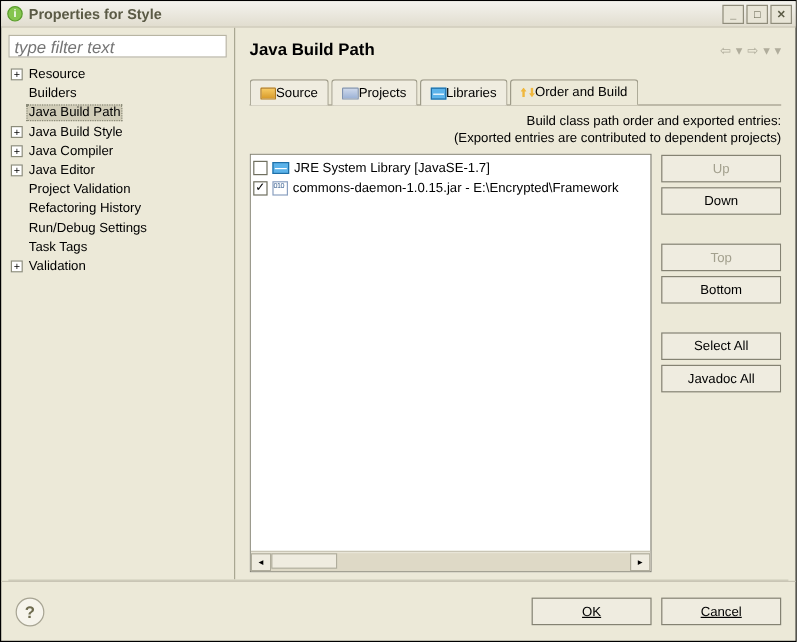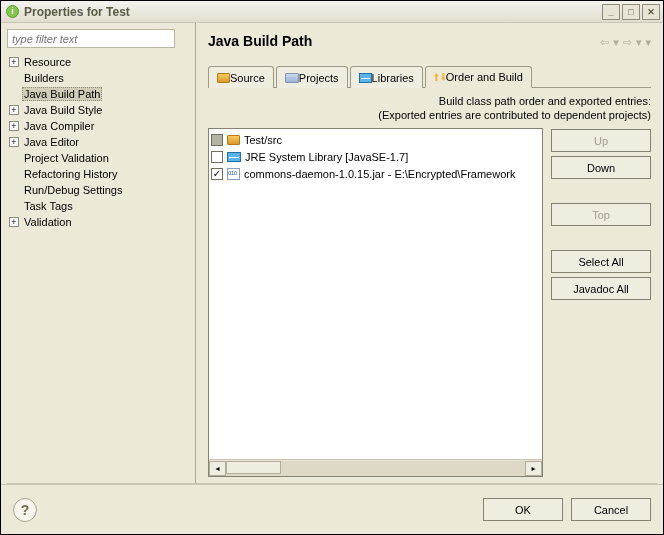--- a/index.html
+++ b/index.html
@@ -5,21 +5,21 @@
   * { box-sizing: border-box; }
   html, body { margin:0; padding:0; font-family: Tahoma, Arial, sans-serif; font-size:11px; background:#ece9d8; }
   .window { width:664px; height:535px; border:1px solid #000; background:#ece9d8; display:flex; flex-direction:column; }
   .titlebar { height:22px; background:linear-gradient(#f4f3ee,#e1ddcf); color:#5a5a45; display:flex; align-items:center; font-weight:bold; font-size:12px; padding-left:5px; border-bottom:1px solid #c9c5b5;}
   .titlebar .icon-circ { width:13px; height:13px; border-radius:50%; background:#85c54f; border:1px solid #5a9d2c; margin-right:5px; display:flex; align-items:center; justify-content:center; color:#fff; font-size:9px; font-weight:bold; line-height:1;}
   .titlebar .window-controls { margin-left:auto; display:flex; gap:2px; padding-right:3px; }
   .win-btn { width:18px; height:16px; background:#e8e5d7; border:1px solid #8f8c7b; display:flex; align-items:center; justify-content:center; font-family:Arial; font-size:9px; cursor:pointer;}
   .body { flex:1; display:flex; flex-direction:column; }
   .main-area { flex:1; display:flex; overflow:hidden; }
   .left-panel { width:195px; border-right:1px solid #a9a792; display:flex; flex-direction:column; padding:6px 4px 4px 4px; }
-  .filter-input { width:168px; height:19px; border:1px solid #b8b5a3; background:#fff; padding:1px 4px; color:#909090; font-style:italic; font-size:11px; margin-left:2px; }
+  .filter-input { width:182px; height:19px; border:1px solid #b8b5a3; background:#fff; padding:1px 4px; color:#909090; font-style:italic; font-size:14px; margin-left:2px; }
   .tree { margin-top:6px; padding-left:4px; color:#000; }
   .tree-row { display:flex; align-items:center; height:16px; white-space:nowrap; cursor:pointer;}
   .tree-twist { width:10px; height:10px; border:1px solid #8c8c7a; background:#fff; margin-right:3px; display:flex; align-items:center; justify-content:center; font-size:9px; line-height:1; color:#000;}
   .tree-indent { width:13px; display:inline-block;}
   .tree-row.selected span.lbl { background:#d1cdb8; border:1px dotted #8c8c7a; padding:0 1px;}
   .tree-row span.lbl { padding:0 2px;}
   .right-panel { flex:1; padding:10px 12px 6px 12px; display:flex; flex-direction:column; overflow:hidden;}
   .header-row { display:flex; align-items:baseline; justify-content:space-between; }
   .page-title { font-size:14px; font-weight:bold; color:#000; }
   .nav-arrows { display:flex; gap:4px; align-items:center; color:#b0ad9c;}
@@ -56,29 +56,29 @@
   .hscroll .track { flex:1; height:15px; background:#ded9c6; position:relative;}
   .hscroll .thumb { position:absolute; left:0; top:0; height:13px; width:55px; background:#efece0; border:1px solid #b0ad9c;}
   .btn-col { width:100px; display:flex; flex-direction:column; gap:4px; padding-top:1px;}
   .btn-spacer { height:16px; }
   .btn { height:23px; border:1px solid #848272; background:#efece0; color:#000; display:flex; align-items:center; justify-content:center; cursor:pointer;}
   .btn.disabled { color:#a3a08e; cursor:default;}
   .separator { height:1px; background:#c9c5b5; margin:0 6px;}
   .bottom-bar { height:50px; display:flex; align-items:center; padding:0 12px; gap:8px; border-top:1px solid #c9c5b5;}
   .help-btn { width:24px; height:24px; border:1px solid #a7a493; border-radius:50%; background:#f6f4ec; display:flex; align-items:center; justify-content:center; color:#6e6b4f; font-size:14px; font-weight:bold; cursor:pointer;}
   .spacer { flex:1;}
-  .dlg-btn { width:80px; height:23px; border:1px solid #848272; background:#efece0; display:flex; align-items:center; justify-content:center; cursor:pointer;}
+  .dlg-btn { width:100px; height:23px; border:1px solid #848272; background:#efece0; display:flex; align-items:center; justify-content:center; cursor:pointer;text-decoration:underline;}
 </style>
 </head>
 <body>
 
 <div class="window">
   <div class="titlebar">
     <span class="icon-circ">i</span>
-    <span>Properties for Test</span>
+    <span>Properties for Style</span>
     <div class="window-controls">
       <div class="win-btn">_</div>
       <div class="win-btn">□</div>
       <div class="win-btn">✕</div>
     </div>
   </div>
   <div class="body">
     <div class="main-area">
       <div class="left-panel">
         <input class="filter-input" placeholder="type filter text" style="">
@@ -158,25 +158,20 @@
               <span>Order and Build</span>
             </div>
           </div>
         <div class="tab-content">
           <div class="info-line">Build class path order and exported entries:</div>
           <div class="info-line">(Exported entries are contributed to dependent projects)</div>
           <div class="content-row">
             <div class="list-box">
               <div class="list-body" id="entries">
                   <div class="list-row">
-                    <span class="chk filled"></span>
-                    <span class="li-icon src"></span>
-                    <span>Test/src</span>
-                  </div>
-                  <div class="list-row">
                     <span class="chk"></span>
                     <span class="li-icon jre"></span>
                     <span>JRE System Library [JavaSE-1.7]</span>
                   </div>
                   <div class="list-row">
                     <span class="chk checked"></span>
                     <span class="li-icon jar"></span>
                     <span>commons-daemon-1.0.15.jar - E:\Encrypted\Framework</span>
                   </div>
                 </div>
@@ -192,20 +187,23 @@
               <div class="btn disabled">
                   <span>Up</span>
                 </div>
               <div class="btn">
                   <span>Down</span>
                 </div>
               <div class="btn-spacer"></div>
               <div class="btn disabled">
                   <span>Top</span>
                 </div>
+              <div class="btn">
+                  <span>Bottom</span>
+                </div>
               <div class="btn-spacer"></div>
               <div class="btn">
                   <span>Select All</span>
                 </div>
               <div class="btn">
                   <span>Javadoc All</span>
                 </div>
             </div>
           </div>
         </div>

